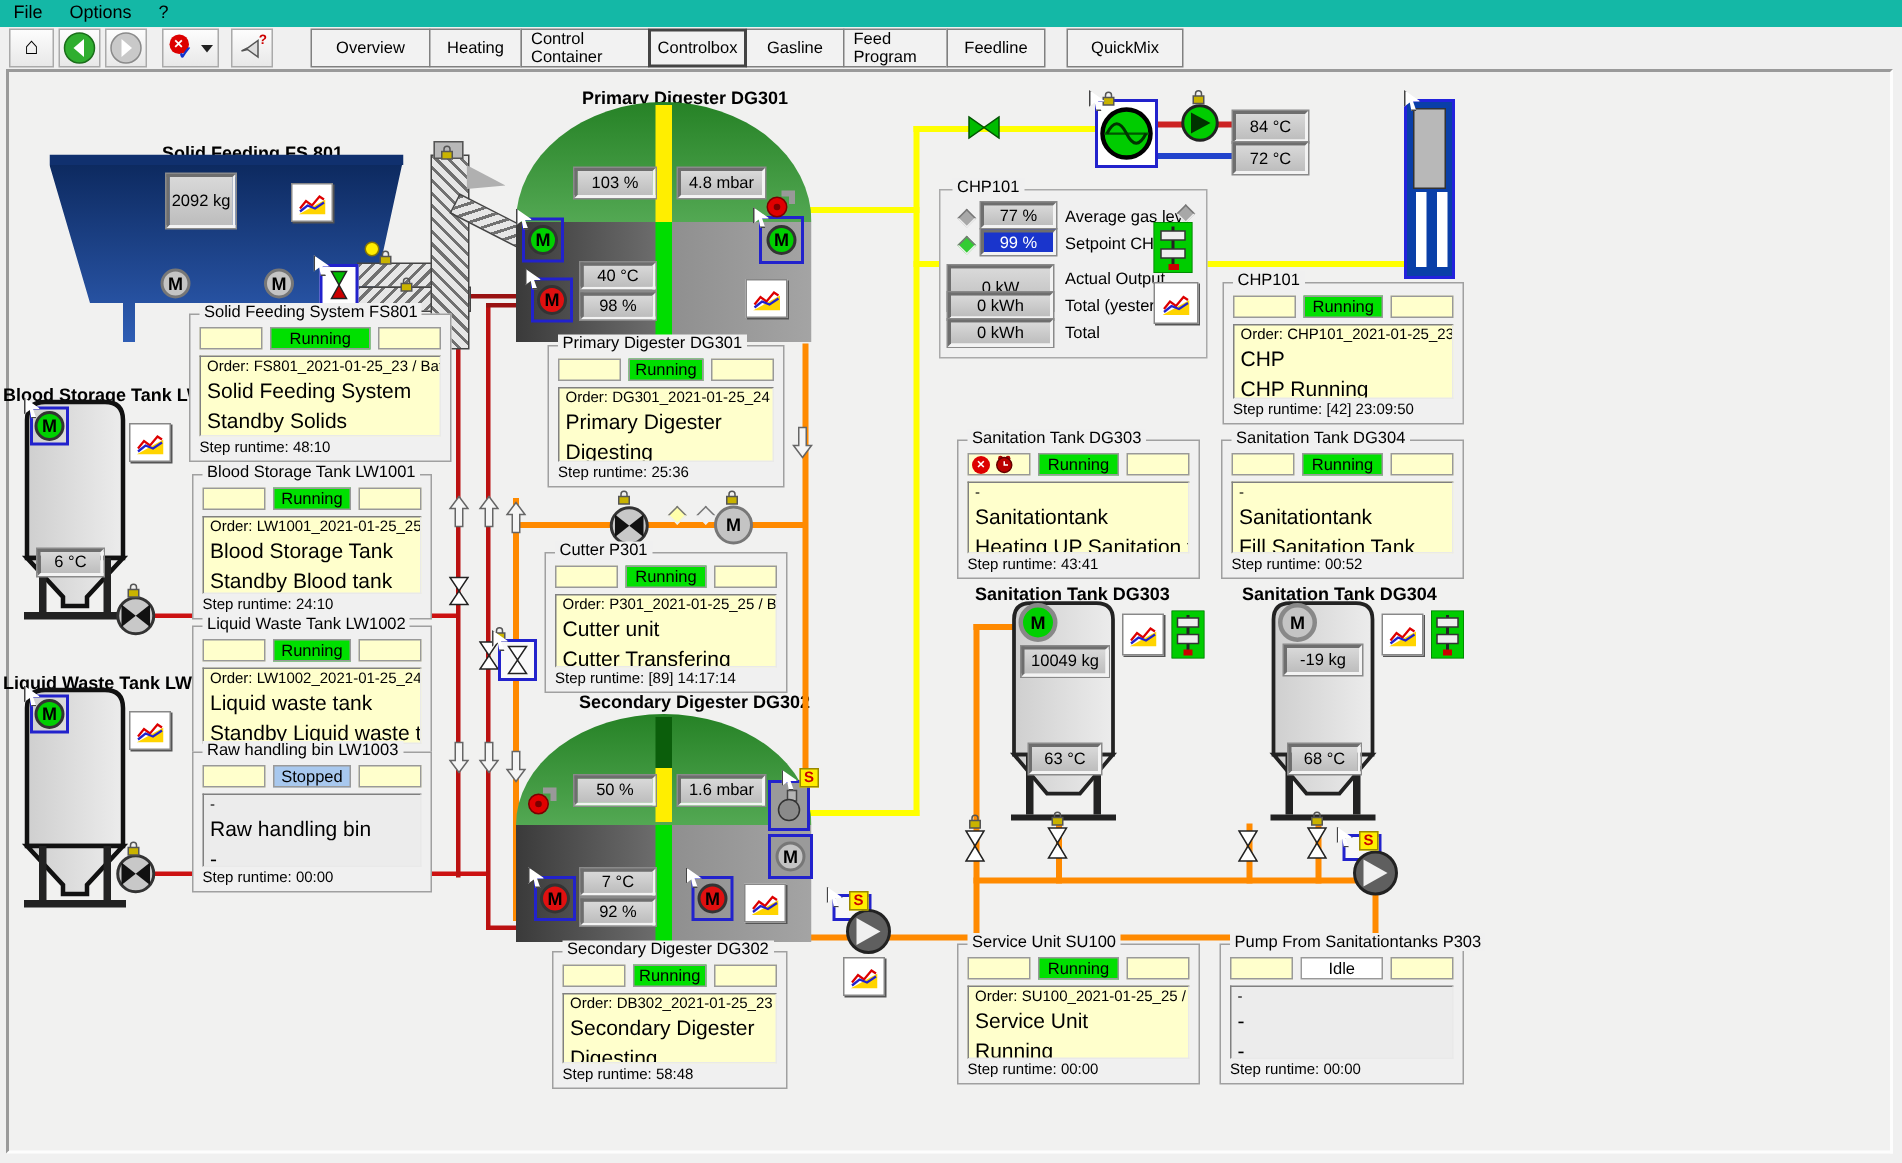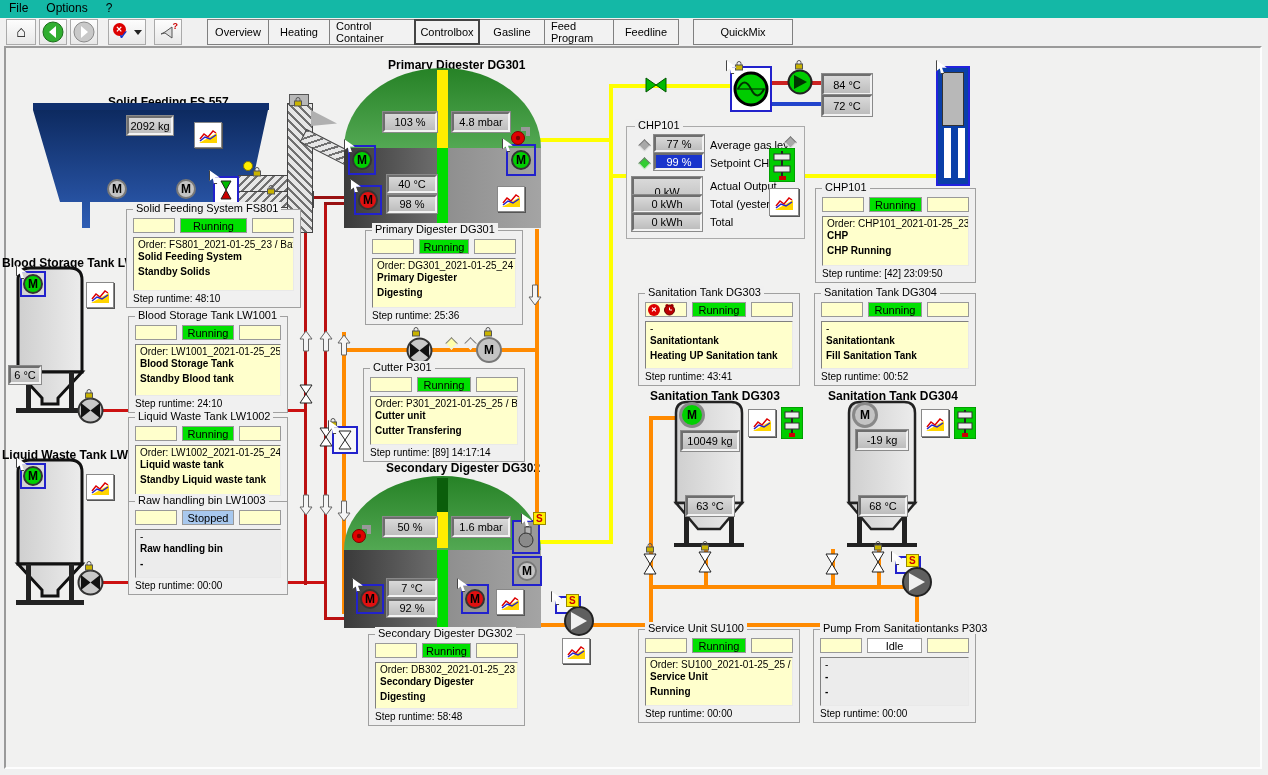--- a/index.html
+++ b/index.html
@@ -43,21 +43,21 @@
   .panel{position:absolute;border:1px solid #a0a0a0;background:#f0f0f0;box-sizing:border-box;
     display:flex;flex-direction:column;z-index:5}
   .panel .legend{position:absolute;top:-8px;left:6px;background:#f0f0f0;padding:0 3px;font-size:11px;white-space:nowrap}
   .cells{display:flex;gap:5px;margin:8px 6px 4px}
   .cell{height:15px;border:1px solid #999;background:#ffffcc;box-sizing:border-box}
   .cell.side{width:42px;display:flex;align-items:center;gap:3px;padding:0 2px}
   .cell.mid{flex:1;display:flex;align-items:center;justify-content:center;font-size:11px}
   .status-running{background:#00e000}.status-stopped{background:#a8c8ee}.status-idle{background:#ffffff}
   .pbody{margin:0 6px;border:1px solid;border-color:#808080 #e9e9e9 #e9e9e9 #808080;background:#ffffcc;
     padding:1px 4px;font-size:10px;flex:1;overflow:hidden;white-space:nowrap}
-  .pbody .bold{font-size:10px;font-weight:bold;line-height:1.45}
+  .pbody .bold{font-size:14px;font-weight:normal;line-height:1.45}
   .runtime{margin:2px 6px 3px;font-size:10px}
   .graybody .pbody{background:#ececec}
   .groupbox{position:absolute;border:1px solid #aaa;background:#f0f0f0;box-sizing:border-box;z-index:4}
   .groupbox .legend{position:absolute;top:-8px;left:8px;background:#f0f0f0;padding:0 3px;font-size:11px}
   .chp-label{position:absolute;font-size:11px;white-space:nowrap}
   .sbadge{position:absolute;background:#ffee00;color:#cc0000;font-size:10px;font-weight:bold;
     padding:0 2px;line-height:11px;z-index:9;border:1px solid #998800}
   svg{display:block}
 </style>
 </head>
@@ -119,28 +119,28 @@
   </div>
   <div class="tbtn" style="width:28px;margin-left:8px">
     <span style="position:relative;width:18px;height:16px">
       <svg width="18" height="16" style="position:absolute;left:0;top:0">
           <polygon points="2,10 6,8 13,3 13,14 6,9 2,10" fill="#ddd" stroke="#555"></polygon>
         </svg>
       <span style="position:absolute;right:-1px;top:-3px;color:#c00;font-size:9px;font-weight:bold">?</span>
     </span>
   </div>
   <div class="tabs">
-    <div class="tab" style="width:62px">Overview</div>
+    <div class="tab" style="width:80px">Overview</div>
     <div class="tab" style="width:62px">Heating</div>
     <div class="tab" style="width:86px">Control Container</div>
     <div class="tab active" style="width:66px">Controlbox</div>
     <div class="tab" style="width:66px">Gasline</div>
     <div class="tab" style="width:70px">Feed Program</div>
     <div class="tab" style="width:66px">Feedline</div>
-    <div class="tab gap" style="width:100px">QuickMix</div>
+    <div class="tab gap" style="width:78px">QuickMix</div>
   </div>
 </div>
 
 <div class="frame"></div>
 
 <div class="pipe" style="left:609px;top:84px;width:4px;height:460px;background:#ffff00;z-index:1"></div>
 <div class="pipe" style="left:609px;top:84px;width:130px;height:4px;background:#ffff00;z-index:1"></div>
 <div class="pipe" style="left:538px;top:138px;width:75px;height:4px;background:#ffff00;z-index:1"></div>
 <div class="pipe" style="left:537px;top:540px;width:76px;height:4px;background:#ffff00;z-index:1"></div>
 <div class="pipe" style="left:609px;top:174px;width:329px;height:4px;background:#ffff00;z-index:1"></div>
@@ -161,26 +161,26 @@
 <div class="pipe" style="left:90px;top:581px;width:236px;height:3px;background:#cc1111;z-index:1"></div>
 <div class="pipe" style="left:304px;top:196px;width:3px;height:389px;background:#bb1111;z-index:1"></div>
 <div class="pipe" style="left:324px;top:202px;width:3px;height:418px;background:#bb1111;z-index:1"></div>
 <div class="pipe" style="left:304px;top:196px;width:42px;height:3px;background:#991111;z-index:1"></div>
 <div class="pipe" style="left:324px;top:202px;width:22px;height:3px;background:#991111;z-index:1"></div>
 <div class="pipe" style="left:324px;top:617px;width:116px;height:3px;background:#bb1111;z-index:1"></div>
 
 <div class="pipe" style="left:769px;top:81px;width:54px;height:4px;background:#cc2222;z-index:1"></div>
 <div class="pipe" style="left:769px;top:102px;width:54px;height:4px;background:#2244cc;z-index:1"></div>
 
-<div class="lbl" style="left:108px;top:95px">Solid Feeding FS 557</div>
+<div class="lbl" style="left:108px;top:95px">Solid Feeding FS 801</div>
 <svg class="abs" style="left:33px;top:103px;z-index:2" width="236" height="128">
   <rect x="0" y="0" width="236" height="7" fill="#10306e"></rect>
   <polygon points="0,7 235,7 215,99 57,99 57,125 49,125 49,99 27,99" fill="url(#ghopper)"></polygon>
 </svg>
-<div class="display" style="left:127px;top:116px;width:46px;height:19px;z-index:3">2092 kg</div>
+<div class="display" style="left:111px;top:116px;width:46px;height:36px;z-index:3">2092 kg</div>
 <div class="trend" style="left:194px;top:122px;z-index:3">
   <svg width="18" height="15">
       <polygon points="0,15 18,15 18,5" fill="#ffd400"></polygon>
       <polyline points="1,11 5,6 9,9 14,3 17,5" fill="none" stroke="#d00" stroke-width="1.5"></polyline>
       <polyline points="1,13 6,9 11,11 17,7" fill="none" stroke="#22c" stroke-width="1.5"></polyline>
     </svg>
 </div>
 <div class="abs mcirc m-gray" style="left:107px;top:179px;z-index:3;position:absolute">M</div>
 <div class="abs mcirc m-gray" style="left:176px;top:179px;z-index:3;position:absolute">M</div>
 <div class="selbox" style="left:213px;top:176px;width:26px;height:28px;background:#fff;z-index:3">
@@ -338,21 +338,21 @@
     <span class="mcirc m-green">M</span>
   </div>
 <div class="hand" style="left:16px;top:265px"></div>
 <div class="trend" style="left:86px;top:282px;z-index:3">
   <svg width="18" height="15">
       <polygon points="0,15 18,15 18,5" fill="#ffd400"></polygon>
       <polyline points="1,11 5,6 9,9 14,3 17,5" fill="none" stroke="#d00" stroke-width="1.5"></polyline>
       <polyline points="1,13 6,9 11,11 17,7" fill="none" stroke="#22c" stroke-width="1.5"></polyline>
     </svg>
 </div>
-<div class="display" style="left:9px;top:366px;width:32px;height:18px;z-index:3">6 °C</div>
+<div class="display" style="left:25px;top:366px;width:44px;height:18px;z-index:3">6 °C</div>
 <svg class="abs" style="left:84px;top:388px;z-index:4" width="10" height="11">
     <path d="M3,5 V3.5 a2,2 0 0 1 4,0 V5" fill="none" stroke="#555"></path>
     <rect x="1.5" y="5" width="7" height="5" fill="#c9b300" stroke="#555"></rect>
   </svg>
 <svg class="abs" style="left:77px;top:397px;z-index:3" width="27" height="27">
     <circle cx="13.5" cy="13.5" r="12" fill="#c8c8c8" stroke="#333" stroke-width="2"></circle>
     <polygon points="4,6 4,21 13.5,13.5" fill="#111"></polygon>
     <polygon points="23,6 23,21 13.5,13.5" fill="#111"></polygon>
   </svg>
 

